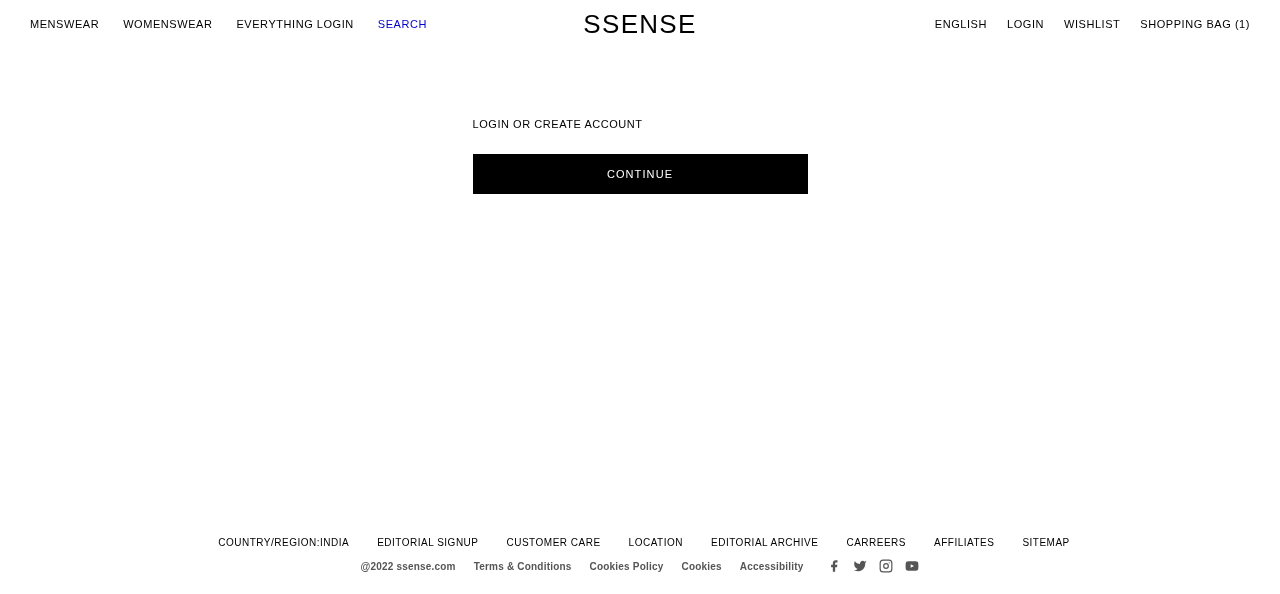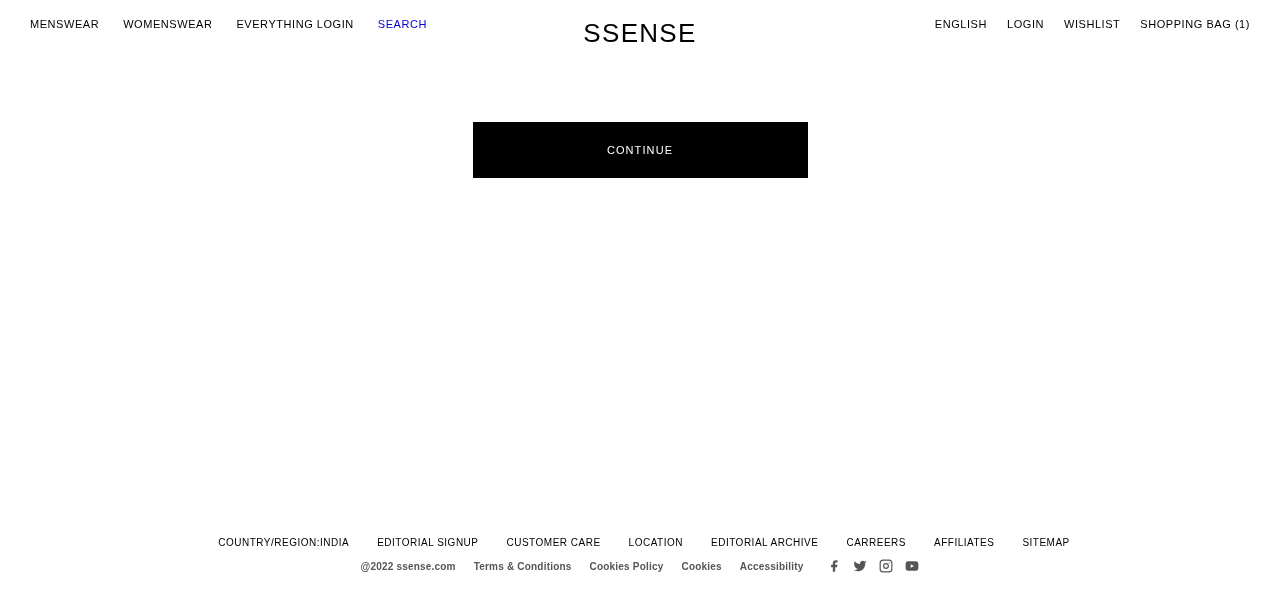--- a/index.html
+++ b/index.html
@@ -14,21 +14,21 @@
       color: #000;
       font-size: 11px;
       min-height: 594px;
       display: flex;
       flex-direction: column;
     }
 
     
     .header {
       display: flex;
-      align-items: flex-start;
+      align-items: center;
       justify-content: space-between;
       padding: 18px 30px;
       border-bottom: none;
       position: relative;
     }
 
     .header-left {
       display: flex;
       gap: 24px;
       align-items: center;
@@ -97,21 +97,21 @@
       height: 38px;
       border: 1px solid #000;
       padding: 0 10px;
       font-size: 12px;
       outline: none;
       background: #fff;
     }
 
     .continue-btn {
       width: 100%;
-      height: 56px;
+      height: 40px;
       background: #000;
       color: #fff;
       border: none;
       font-size: 11px;
       letter-spacing: 0.1em;
       cursor: pointer;
       margin-top: 4px;
       font-family: inherit;
     }
 
@@ -191,20 +191,21 @@
   <nav class="header-right">
     <a>ENGLISH</a>
     <a>LOGIN</a>
     <a>WISHLIST</a>
     <a>SHOPPING BAG (1)</a>
   </nav>
 </header>
 
 <main class="main">
   <div class="form-container">
+    <h2 class="form-title">LOGIN OR CREATE ACCOUNT</h2>
     <button class="continue-btn">CONTINUE</button>
   </div>
 </main>
 
 <footer class="footer">
   <div class="footer-links">
     <a>COUNTRY/REGION:INDIA</a>
     <a>EDITORIAL SIGNUP</a>
     <a>CUSTOMER CARE</a>
     <a>LOCATION</a>

